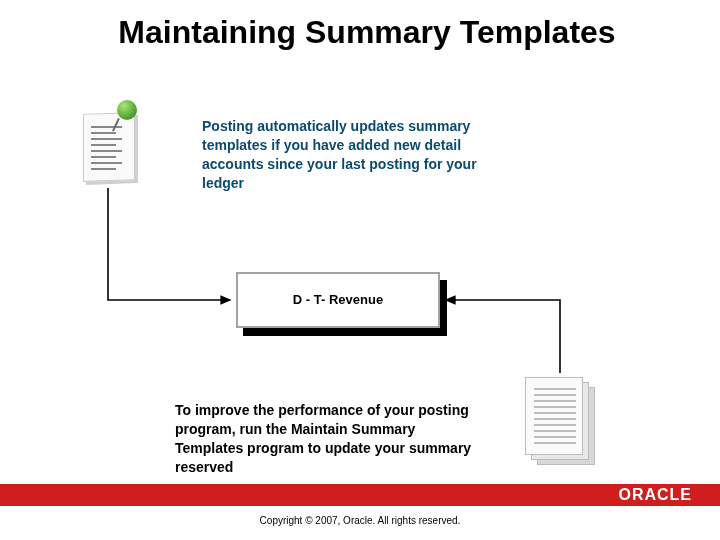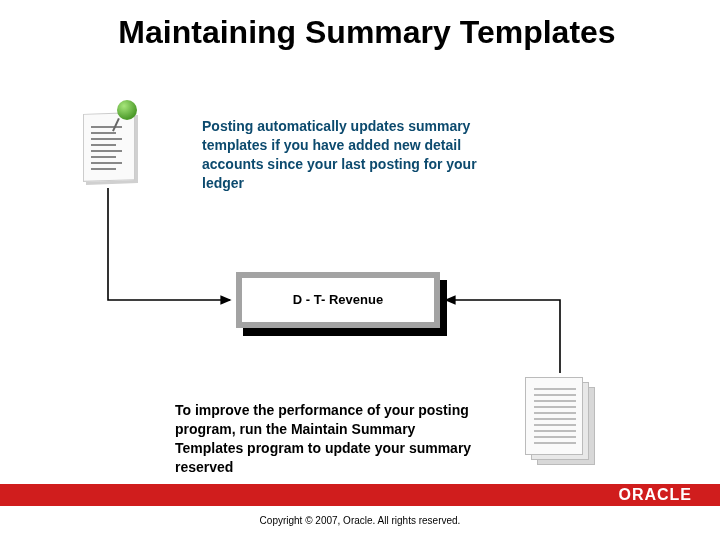--- a/index.html
+++ b/index.html
@@ -52,21 +52,21 @@
     height: 56px;
     background: #000;
   }
   .template-box {
     position: absolute;
     top: 272px;
     left: 236px;
     width: 204px;
     height: 56px;
     background: #fff;
-    border: 6px solid #a3a3a3;
+    border: 2px solid #a3a3a3;
     display: flex;
     flex-direction: column;
     justify-content: center;
     align-items: center;
     font-size: 13px;
     font-weight: bold;
     color: #000;
     line-height: 1.45;
   }
   

